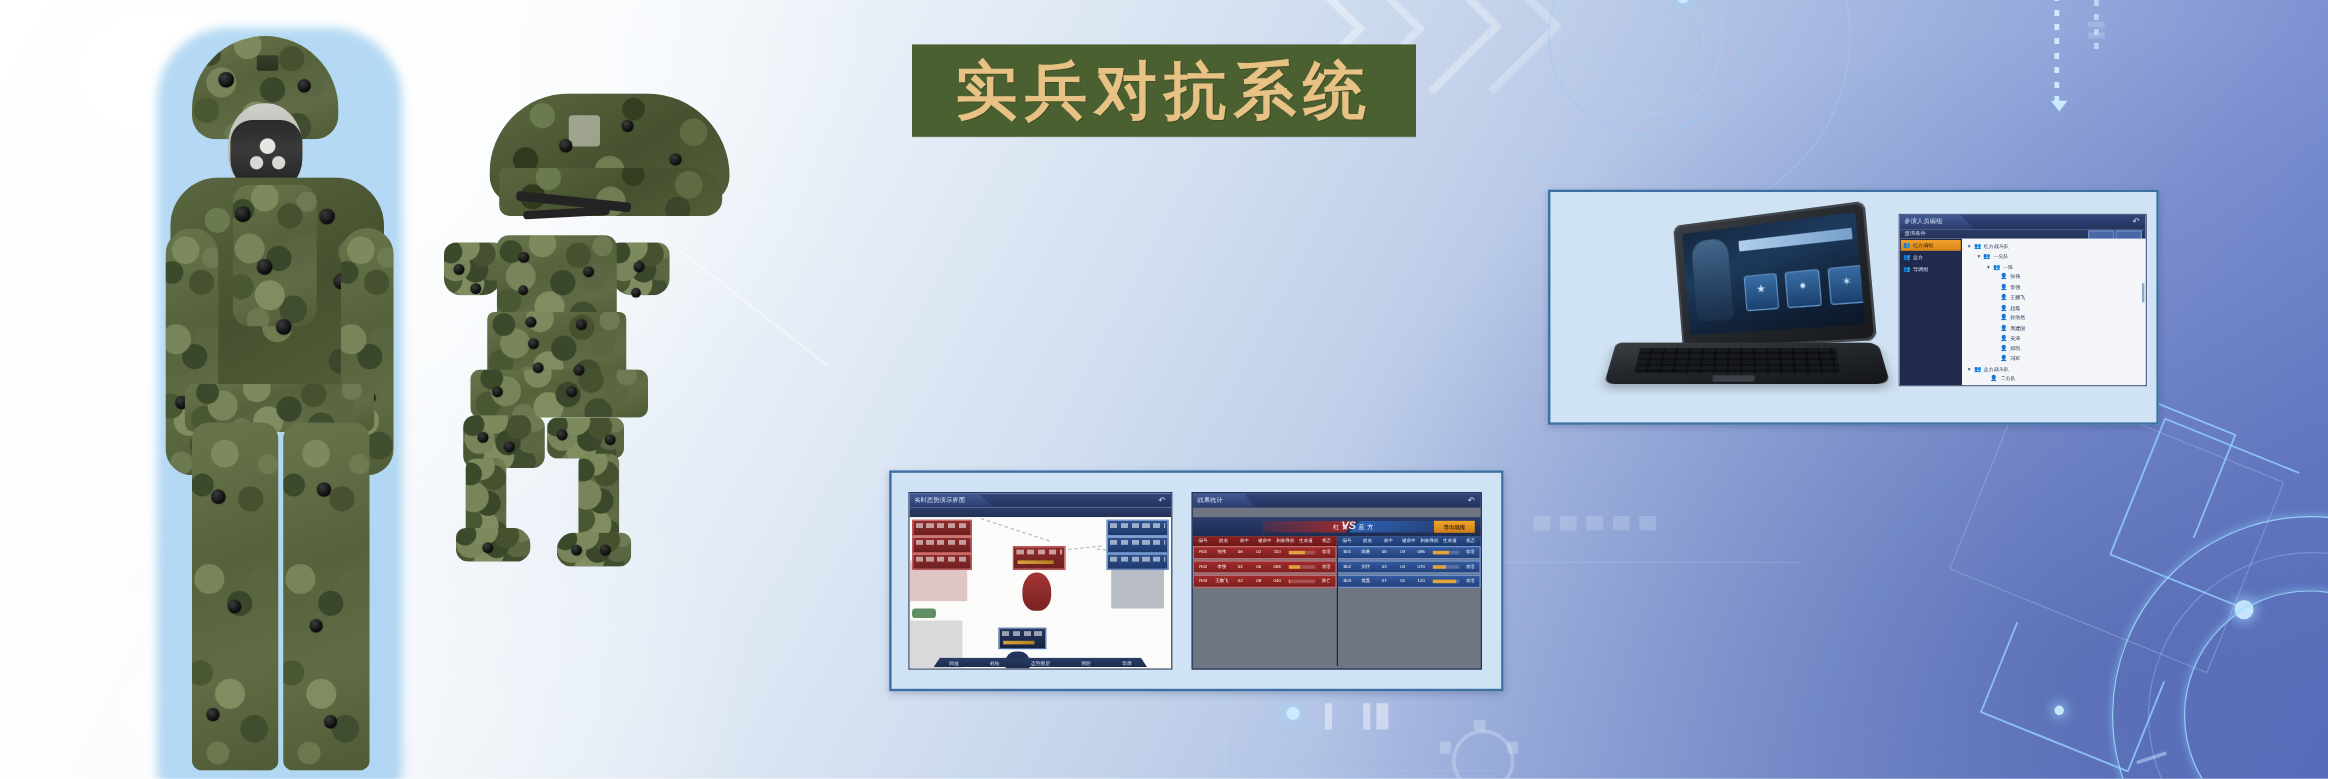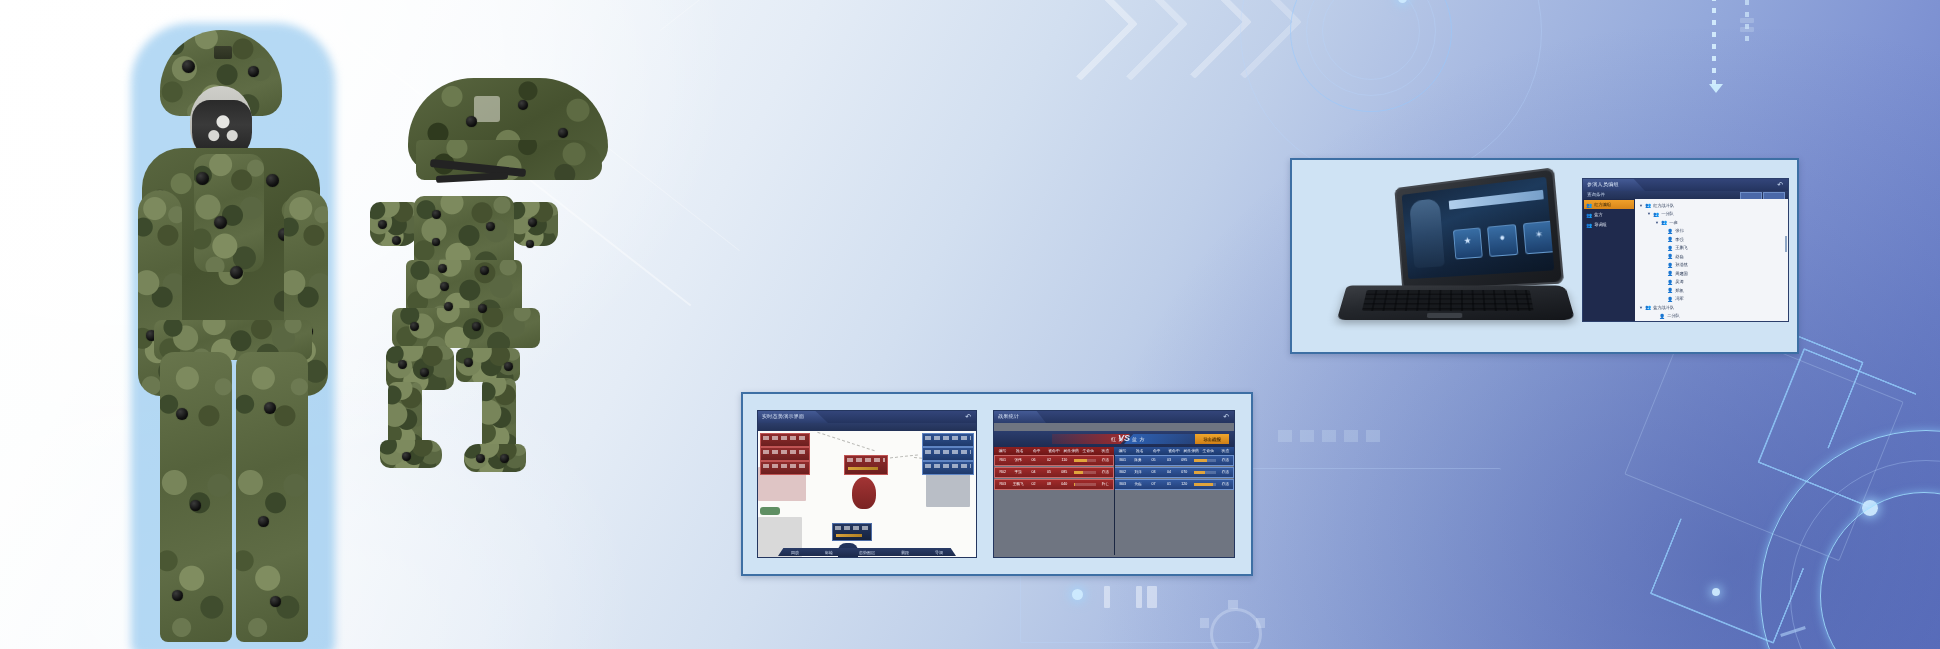--- a/index.html
+++ b/index.html
@@ -325,20 +325,23 @@
   <div class="gear-tooth" style="left:1200px;top:618px;width:9px;height:10px;"></div>
 
   <div class="chip" style="left:1278px;top:430px;width:14px;height:12px;"></div>
   <div class="chip" style="left:1300px;top:430px;width:14px;height:12px;"></div>
   <div class="chip" style="left:1322px;top:430px;width:14px;height:12px;"></div>
   <div class="chip" style="left:1344px;top:430px;width:14px;height:12px;"></div>
   <div class="chip" style="left:1366px;top:430px;width:14px;height:12px;"></div>
   <div class="trace dim" style="left:1250px;top:468px;width:250px;height:60px;border-right:none;border-bottom:none;"></div>
   <div class="trace dim" style="left:1020px;top:572px;width:230px;height:70px;border-top:none;border-right:none;"></div>
 
+  <div class="title-banner">
+    <span class="title-text">实兵对抗系统</span>
+  </div>
 
   <div class="mannequin">
     <div class="mq-glow"></div>
 
     <div class="mq-part camo" style="left:22px;top:0px;width:122px;height:86px;border-radius:62px 62px 20px 20px;"></div>
     <div class="sensor" style="left:44px;top:30px;width:13px;height:13px;"></div>
     <div class="sensor" style="left:110px;top:36px;width:11px;height:11px;"></div>
     <div class="patch" style="left:76px;top:16px;width:18px;height:13px;"></div>
 
     <div class="mq-face" style="left:52px;top:56px;width:62px;height:74px;"></div>

